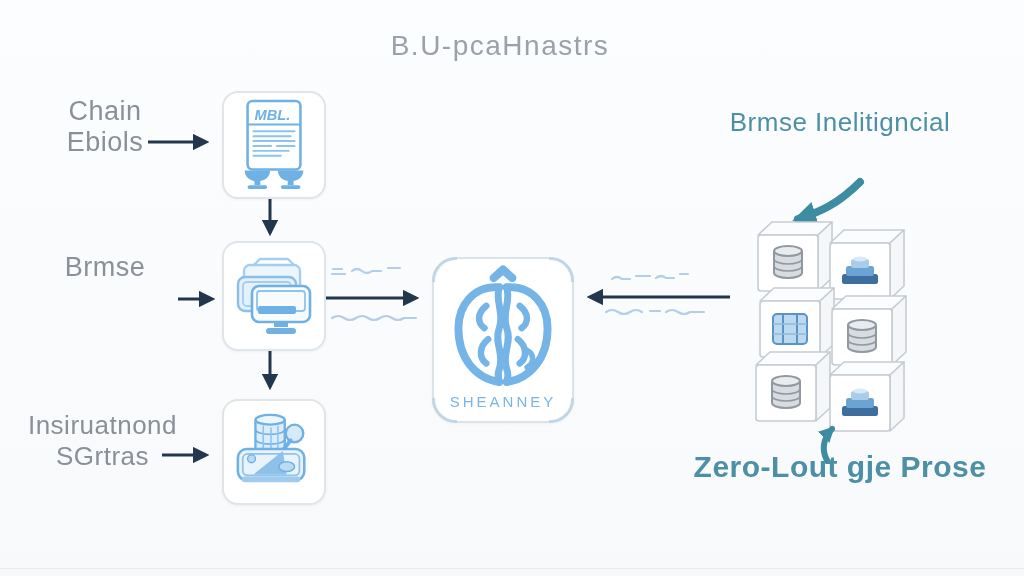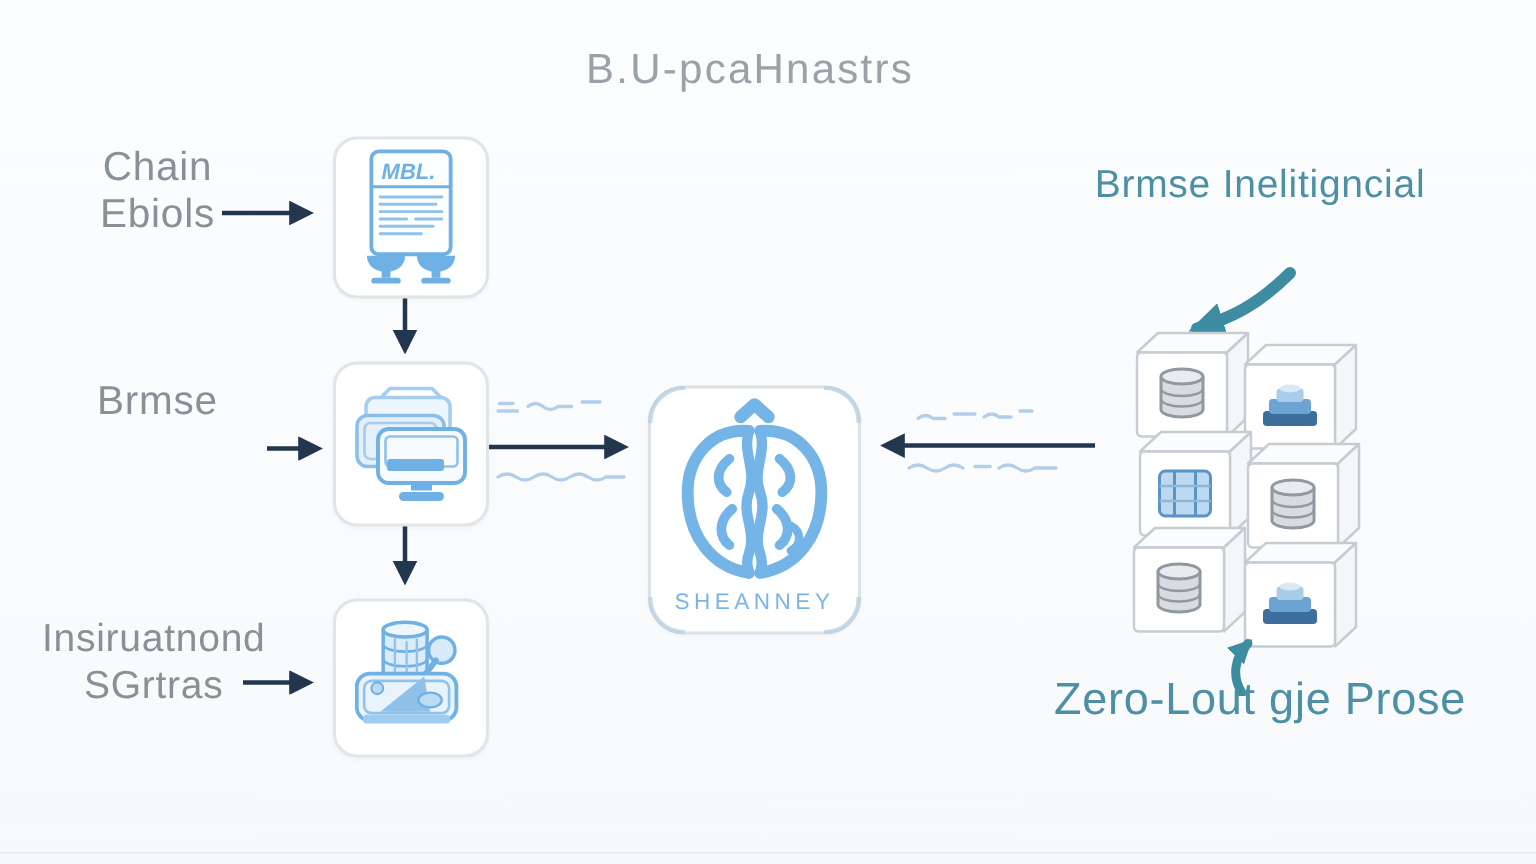--- a/index.html
+++ b/index.html
@@ -36,21 +36,21 @@
   .corner.br{right:-2px; bottom:-2px; border-right:3px solid #b9d0e2; border-bottom:3px solid #b9d0e2; border-bottom-right-radius:24px;}
   .brain-label{
     color:#79b6e6; font-size:15px; letter-spacing:3px; font-weight:500; margin-top:-2px;
   }
   .teal-heading{
     left:695px; top:106px; width:290px; text-align:center;
     color:#4d90a6; font-size:26px; line-height:33px; font-weight:400; letter-spacing:.5px;
   }
   .teal-caption{
     left:680px; top:450px; width:320px; text-align:center;
-    color:#4d90a6; font-size:30px; font-weight:400; letter-spacing:.5px;
+    color:#4d90a6; font-size:30px; font-weight:700; letter-spacing:.5px;
   }
   .bottom-line{left:0; top:568px; width:1024px; height:1px; background:#e8ebee;}
 </style>
 </head>
 <body>
 
 <div id="stage">
 
   <svg width="0" height="0" style="position:absolute">
     <defs>

